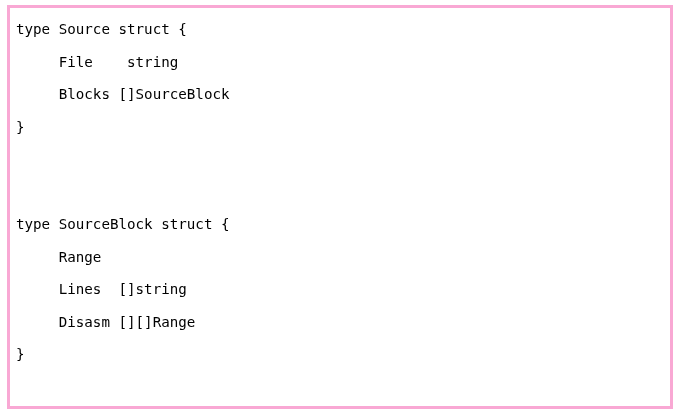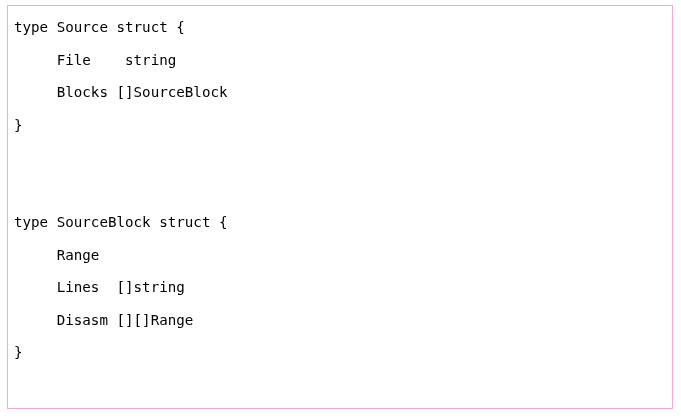--- a/index.html
+++ b/index.html
@@ -15,21 +15,21 @@
     font-family: "DejaVu Sans Mono", "Liberation Mono", monospace;
   }
 
   #code-frame {
     position: absolute;
     left: 7px;
     top: 5px;
     width: 666px;
     height: 404px;
     box-sizing: border-box;
-    border: 1px solid #f9a8d4;
+    border: 3px solid #f9a8d4;
     background: #ffffff;
     overflow: hidden;
   }
 
   #code-block {
     position: absolute;
     left: 6px;
     top: 5px;
     right: 0;
     margin: 0;

